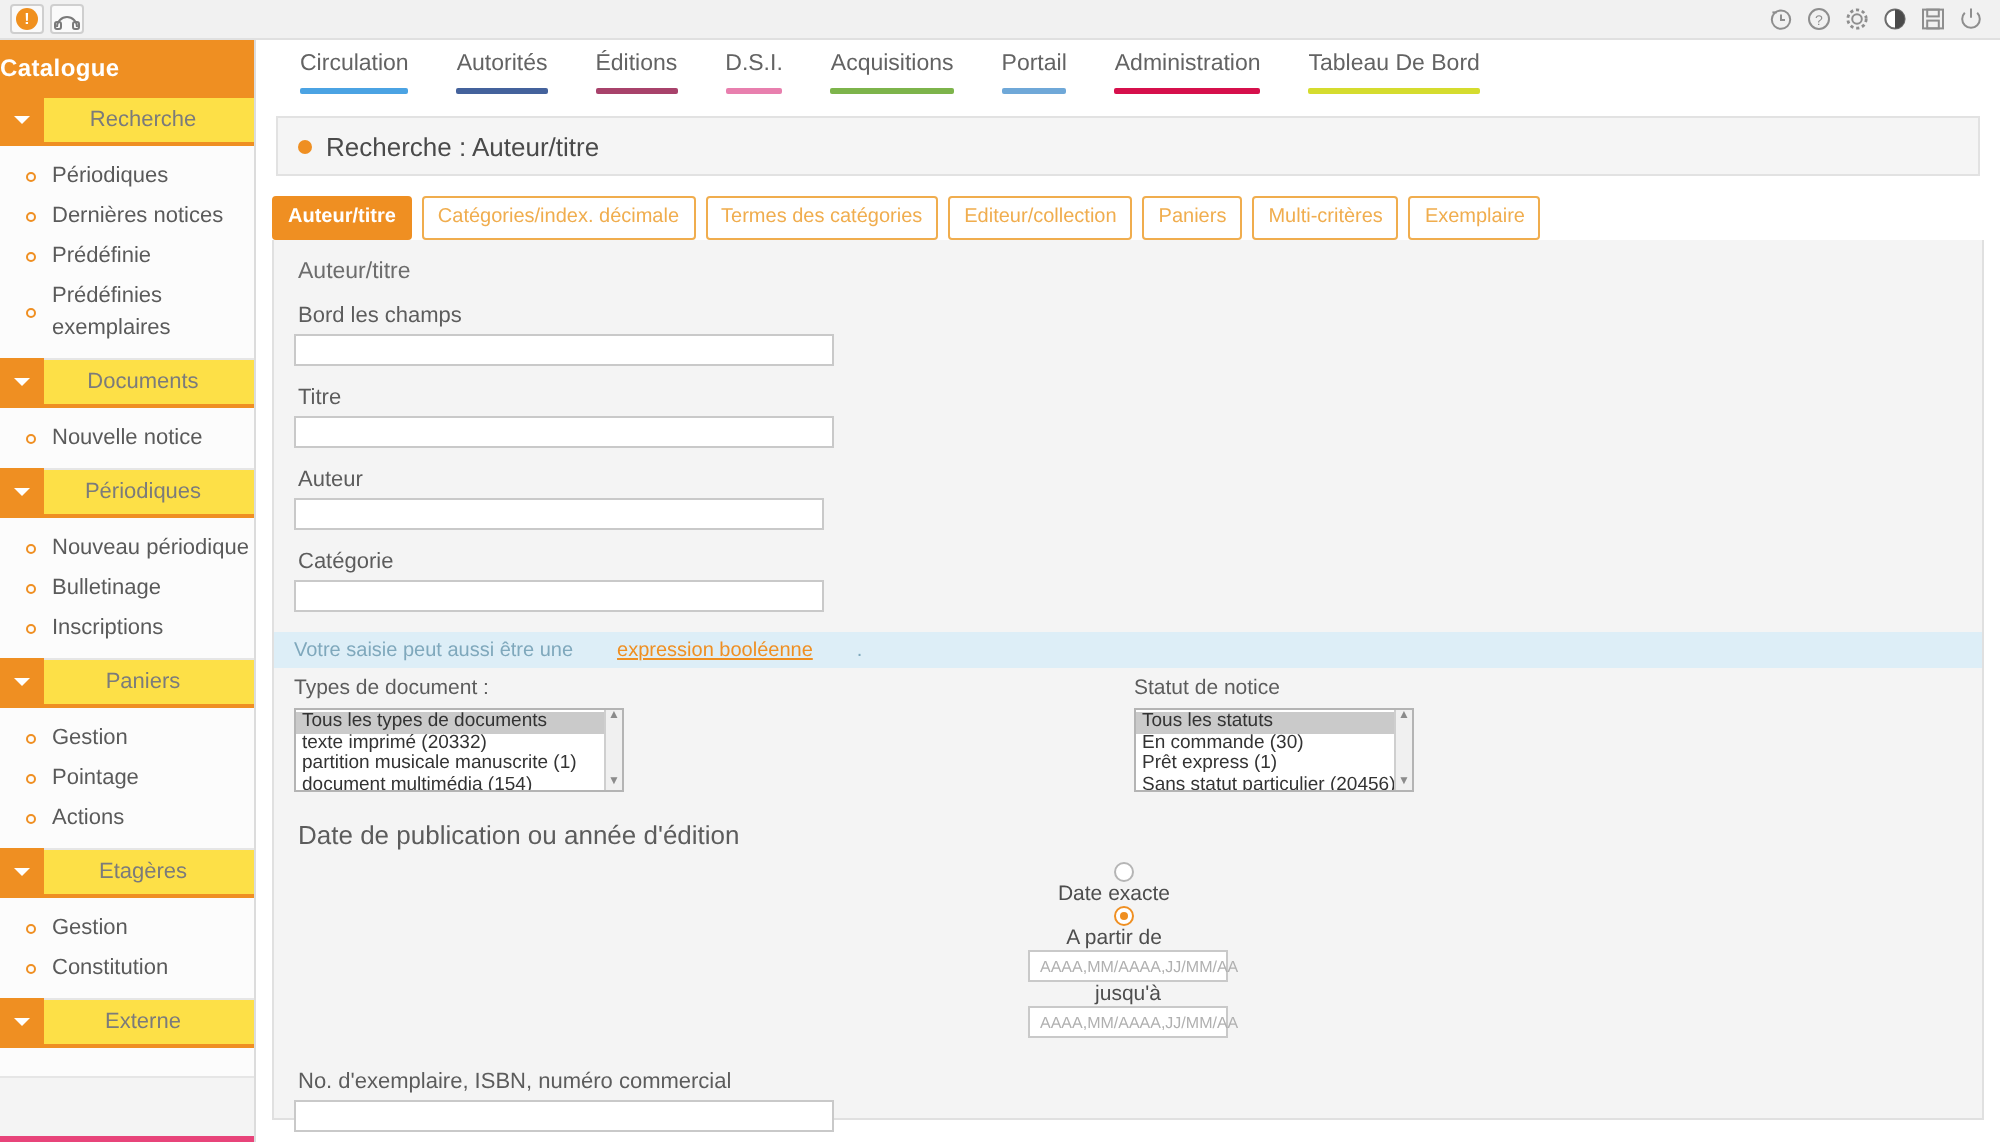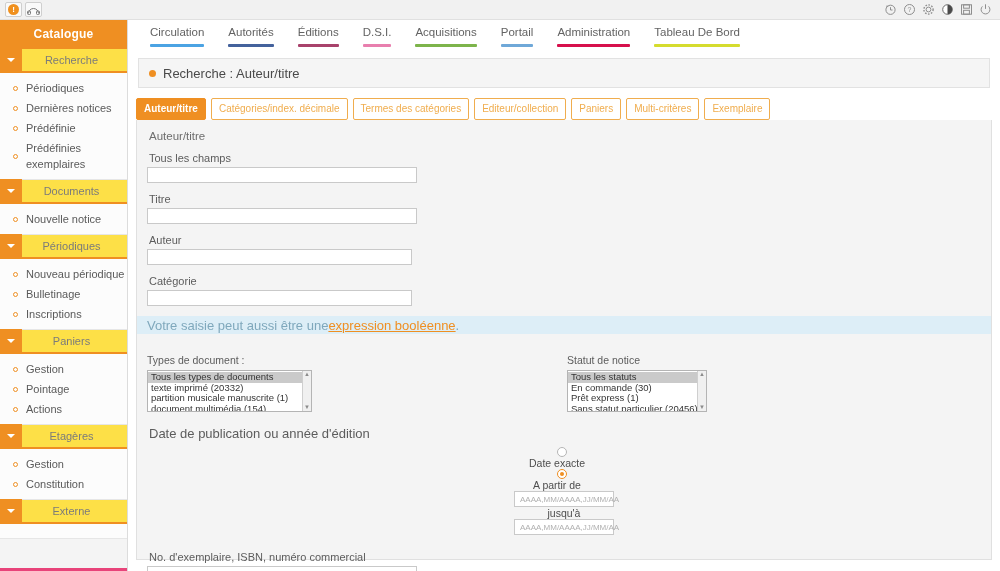--- a/index.html
+++ b/index.html
@@ -43,21 +43,20 @@
   .sidebar {
     position: absolute; top: 20px; left: 0;
     width: 128px; height: 551px;
     background: #f4f4f4;
     border-right: 1px solid #dcdcdc;
     overflow: hidden;
   }
   .side-title {
     background: #ef8f22;
     color: #fff;
-    text-align: center;
     font-size: 12px;
     font-weight: bold;
     padding: 7px 0 8px 0;
     letter-spacing: .2px;
   }
   .grp {
     position: relative;
     background: #fde047;
     border-bottom: 2px solid #ef8f22;
     height: 24px;
@@ -206,24 +205,25 @@
     margin-bottom: 10px;
   }
   .txt.w1 { width: 270px; }
   .txt.w2 { width: 265px; }
 
   .hint {
     background: #ddeef7;
     height: 18px;
     display: flex; align-items: center;
     padding-left: 10px;
-    font-size: 13px;
+    font-size: 10px;
     color: #7fa8bc;
-    margin: 2px 0 20px -10px;
+    margin: 2px 0 4px -10px;
     width: calc(100% + 20px);
+    gap: 22px;
   }
   .hint a { color: #ef8f22; text-decoration: underline; }
 
   
   .lists-row { display: flex; }
   .list-col-left { width: 420px; }
   .list-col-right { width: 300px; margin-left: 0; }
   .list-label { font-size: 10.5px; color: #5c5c5c; margin-bottom: 4px; }
   .listbox {
     width: 165px;
@@ -509,21 +509,21 @@
       <div class="subtab">Paniers</div>
       <div class="subtab">Multi-critères</div>
       <div class="subtab">Exemplaire</div>
     </div>
 
   <div class="formcard">
     <div class="form-legend">Auteur/titre</div>
 
     <div id="text-fields">
         <div>
-          <div class="fld-label">Tous les champs</div>
+          <div class="fld-label">Bord les champs</div>
           <span class="txt w1"></span>
         </div>
         <div>
           <div class="fld-label">Titre</div>
           <span class="txt w1"></span>
         </div>
         <div>
           <div class="fld-label">Auteur</div>
           <span class="txt w2"></span>
         </div>

